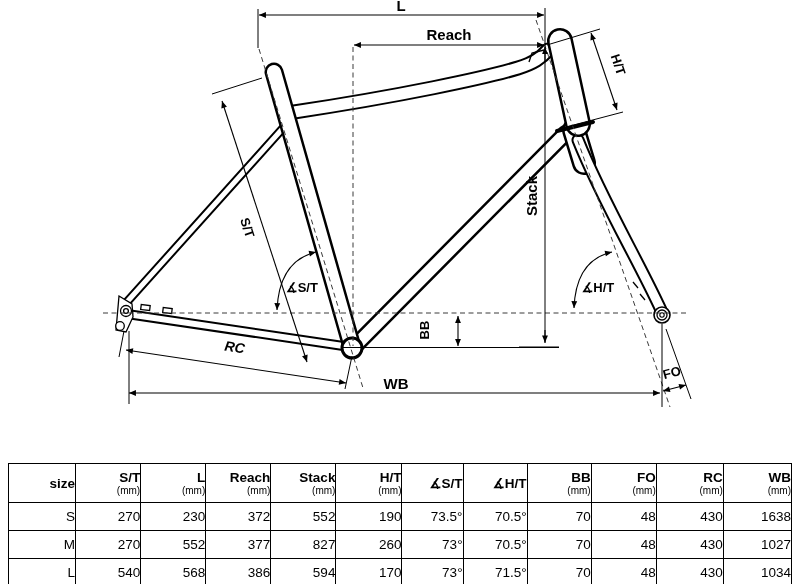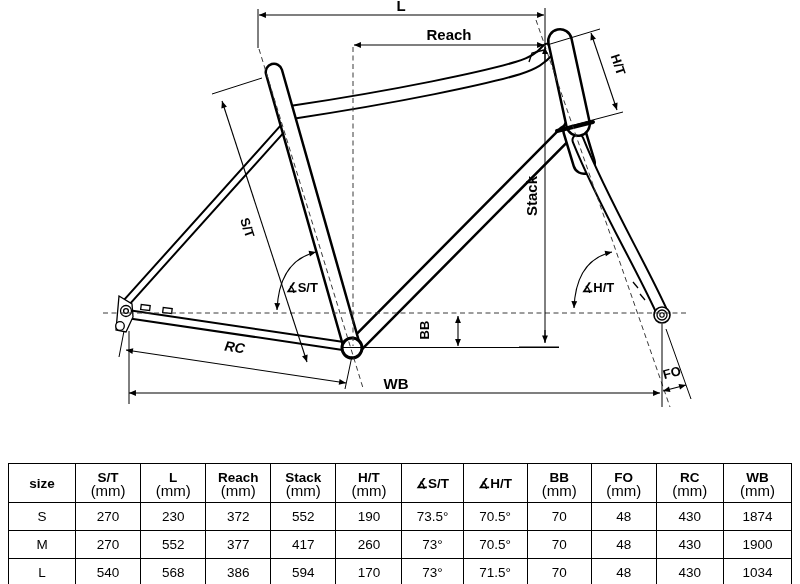--- a/index.html
+++ b/index.html
@@ -11,24 +11,24 @@
   .lbl-it{font-weight:bold;font-style:italic;font-size:14px;}
   .tb{stroke:#000;fill:none;stroke-linecap:round;}
   .tw{stroke:#fff;fill:none;stroke-linecap:round;}
   .dim{stroke:#000;stroke-width:1.1;fill:none;marker-start:url(#ar);marker-end:url(#ar);}
   .dimend{stroke:#000;stroke-width:1.1;fill:none;marker-end:url(#ar);}
   .ext{stroke:#000;stroke-width:1;fill:none;}
   .dash{stroke:#3a3a3a;stroke-width:1;fill:none;stroke-dasharray:5 3.5;}
   .det{stroke:#000;stroke-width:1.3;fill:none;}
   .wfill{fill:#fff;}
   #geo-table{position:absolute;left:8px;top:463px;width:784px;border-collapse:collapse;table-layout:fixed;}
-  #geo-table th,#geo-table td{border:1.5px solid #000;text-align:center;vertical-align:middle;padding:0;margin-left:36px;}
+  #geo-table th,#geo-table td{border:1.5px solid #000;text-align:right;vertical-align:middle;padding:0;margin-left:36px;}
   #geo-table th{height:38px;font-weight:bold;font-size:13.5px;}
   #geo-table td{height:27px;font-size:13.5px;font-weight:normal;}
-  .hu{font-weight:normal;font-size:15px;line-height:12px;}
+  .hu{font-weight:normal;font-size:10px;line-height:12px;}
   .hl{line-height:15px;}
 </style>
 </head>
 <body>
 
 <div id="diagram">
 <svg width="800" height="458" viewBox="0 0 800 458" xmlns="http://www.w3.org/2000/svg">
   <defs>
     <marker id="ar" viewBox="0 0 10 10" refX="9.5" refY="5" markerWidth="9" markerHeight="7" orient="auto-start-reverse">
       <path d="M0.5,1.2 L9.5,5 L0.5,8.8 z" fill="#000"></path>
@@ -229,35 +229,35 @@
     <td>270</td>
     <td>230</td>
     <td>372</td>
     <td>552</td>
     <td>190</td>
     <td>73.5°</td>
     <td>70.5°</td>
     <td>70</td>
     <td>48</td>
     <td>430</td>
-    <td>1874</td>
+    <td>1638</td>
   </tr>
   <tr>
     <td>M</td>
     <td>270</td>
     <td>552</td>
     <td>377</td>
-    <td>417</td>
+    <td>827</td>
     <td>260</td>
     <td>73°</td>
     <td>70.5°</td>
     <td>70</td>
     <td>48</td>
     <td>430</td>
-    <td>1900</td>
+    <td>1027</td>
   </tr>
   <tr>
     <td>L</td>
     <td>540</td>
     <td>568</td>
     <td>386</td>
     <td>594</td>
     <td>170</td>
     <td>73°</td>
     <td>71.5°</td>

